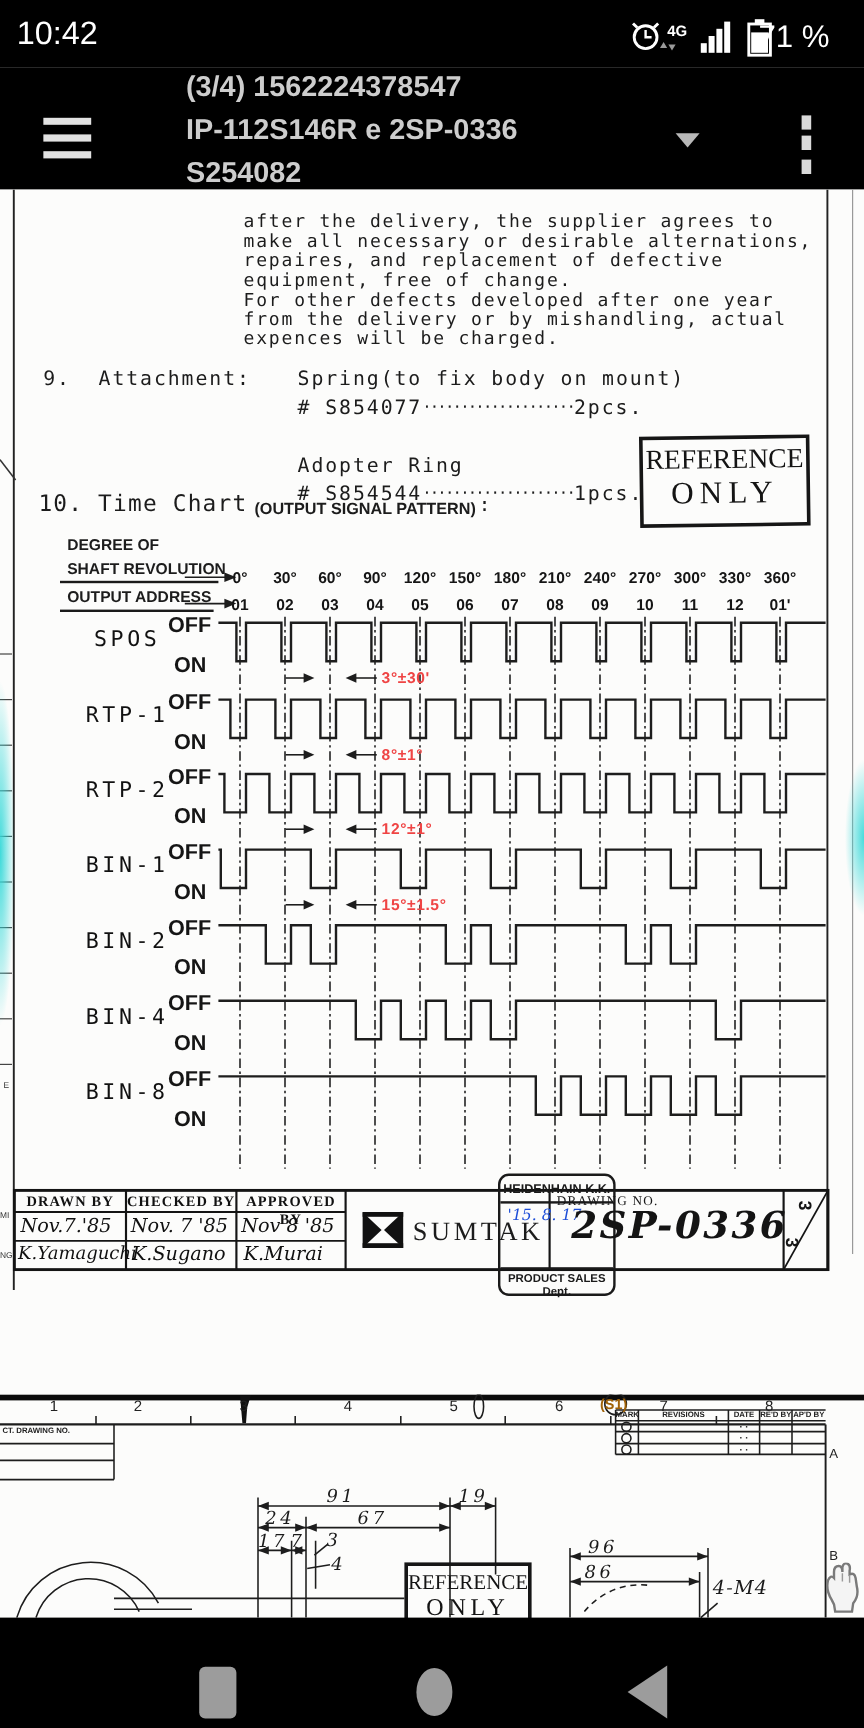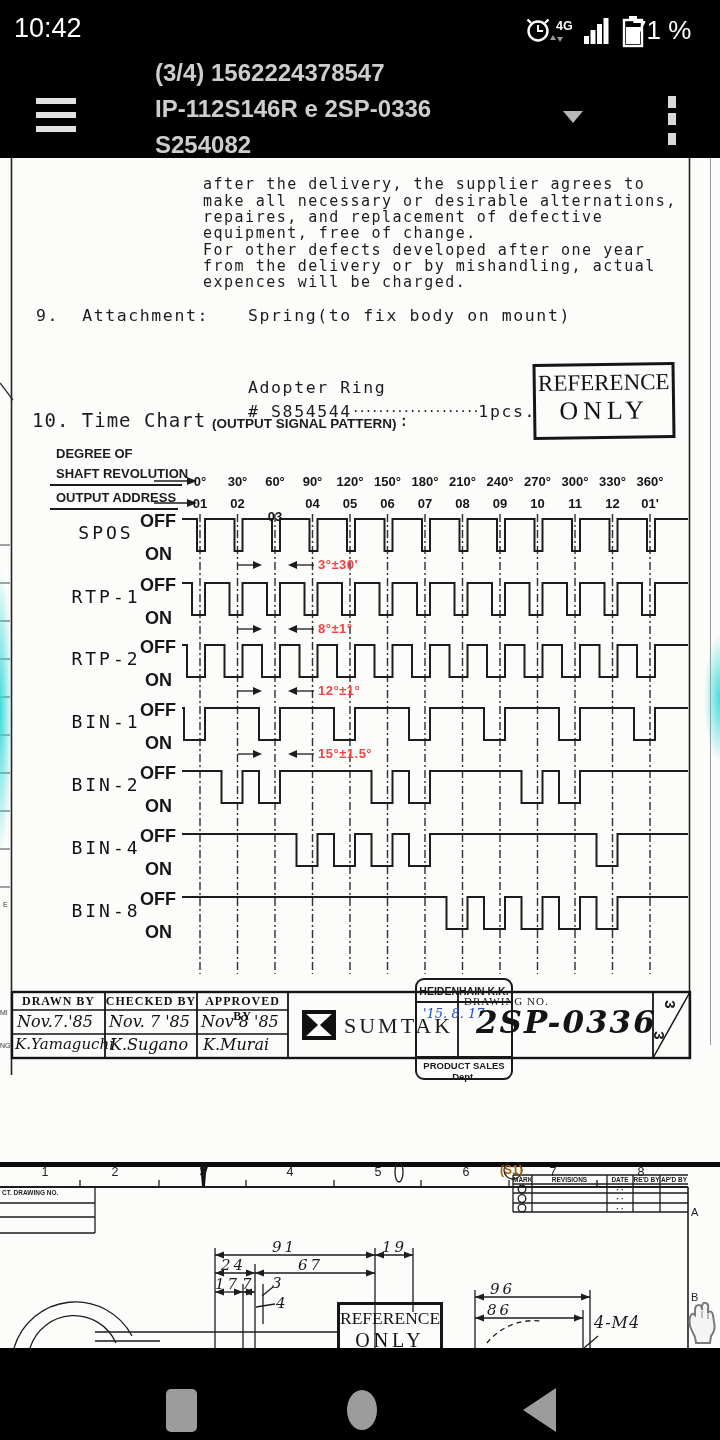--- a/index.html
+++ b/index.html
@@ -147,21 +147,21 @@
       <div class="chart-deg cond" style="left: 368.5px; top: 474px;">150°</div>
       <div class="chart-deg cond" style="left: 406px; top: 474px;">180°</div>
       <div class="chart-deg cond" style="left: 443.5px; top: 474px;">210°</div>
       <div class="chart-deg cond" style="left: 481px; top: 474px;">240°</div>
       <div class="chart-deg cond" style="left: 518.5px; top: 474px;">270°</div>
       <div class="chart-deg cond" style="left: 556px; top: 474px;">300°</div>
       <div class="chart-deg cond" style="left: 593.5px; top: 474px;">330°</div>
       <div class="chart-deg cond" style="left: 631px; top: 474px;">360°</div>
       <div class="chart-addr cond" style="left: 181px; top: 496px;">01</div>
       <div class="chart-addr cond" style="left: 218.5px; top: 496px;">02</div>
-      <div class="chart-addr cond" style="left: 256px; top: 496px; margin-top: 13px;">03</div>
+      <div class="chart-addr cond" style="left: 256px; top: 496px;">03</div>
       <div class="chart-addr cond" style="left: 293.5px; top: 496px;">04</div>
       <div class="chart-addr cond" style="left: 331px; top: 496px;">05</div>
       <div class="chart-addr cond" style="left: 368.5px; top: 496px;">06</div>
       <div class="chart-addr cond" style="left: 406px; top: 496px;">07</div>
       <div class="chart-addr cond" style="left: 443.5px; top: 496px;">08</div>
       <div class="chart-addr cond" style="left: 481px; top: 496px;">09</div>
       <div class="chart-addr cond" style="left: 518.5px; top: 496px;">10</div>
       <div class="chart-addr cond" style="left: 556px; top: 496px;">11</div>
       <div class="chart-addr cond" style="left: 593.5px; top: 496px;">12</div>
       <div class="chart-addr cond" style="left: 631px; top: 496px;">01'</div>
@@ -213,20 +213,21 @@
       <div class="rev-h" style="left: 607px; top: 1176px; width: 26px;">DATE</div>
       <div class="rev-h" style="left: 633px; top: 1176px; width: 27px;">RE'D BY</div>
       <div class="rev-h" style="left: 660px; top: 1176px; width: 28px;">AP'D BY</div>
       <div class="rev-h" style="left: 607px; top: 1185px; width: 26px; font-size: 8px;">· ·</div>
       <div class="rev-h" style="left: 607px; top: 1194px; width: 26px; font-size: 8px;">· ·</div>
       <div class="rev-h" style="left: 607px; top: 1204px; width: 26px; font-size: 8px;">· ·</div>
     </div>
 
   <div class="abs att" style="left:36px;top:306px;z-index:6">9.  Attachment:</div>
   <div class="abs att" style="left:248px;top:306px;z-index:6">Spring(to fix body on mount)</div>
+  <div class="abs att" style="left:248px;top:330px;z-index:6"><span># S854077</span><span class="leader">····················</span><span>2pcs.</span></div>
   <div class="abs att" style="left:248px;top:378px;z-index:6">Adopter Ring</div>
   <div class="abs att" style="left:248px;top:402px;z-index:6"><span># S854544</span><span class="leader">····················</span><span>1pcs.</span></div>
 
   <div class="abs ref-box serif" style="left:533px;top:363px;width:136px;height:70px;z-index:6">
     <div style="font-size:23px;margin-top:4px;">REFERENCE</div>
     <div style="font-size:26px;letter-spacing:5px;">ONLY</div>
   </div>
 
   <div class="abs mono ink" style="left:32px;top:409px;font-size:19px;letter-spacing:1px;z-index:6">10. Time Chart</div>
   <div class="abs cond ink" style="left:212px;top:416px;font-size:13.5px;z-index:6">(OUTPUT SIGNAL PATTERN)</div>

